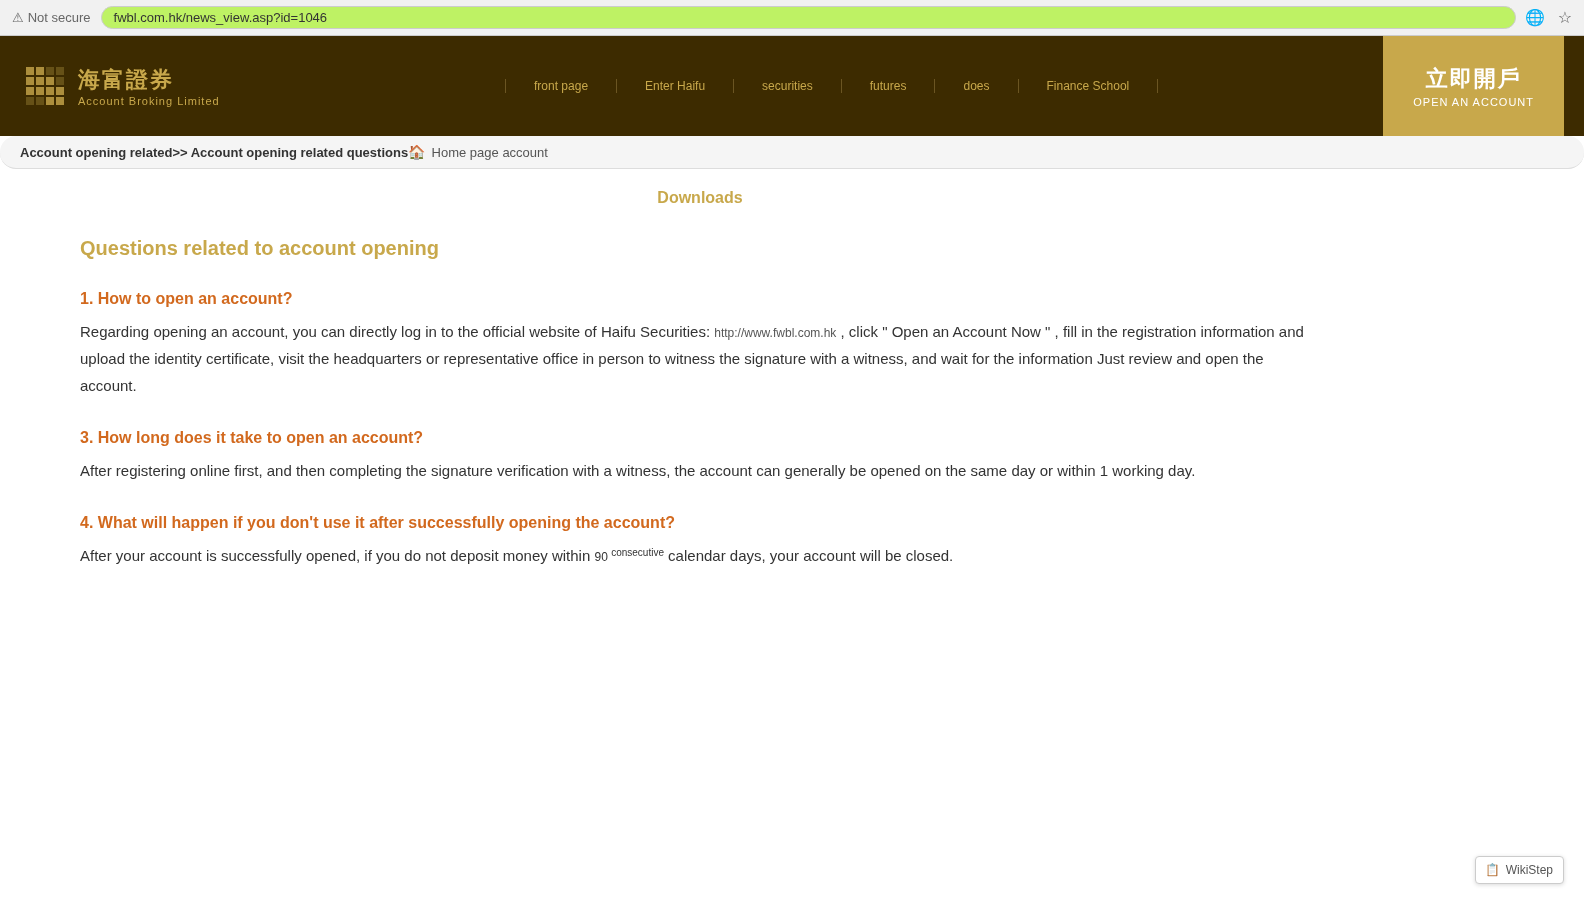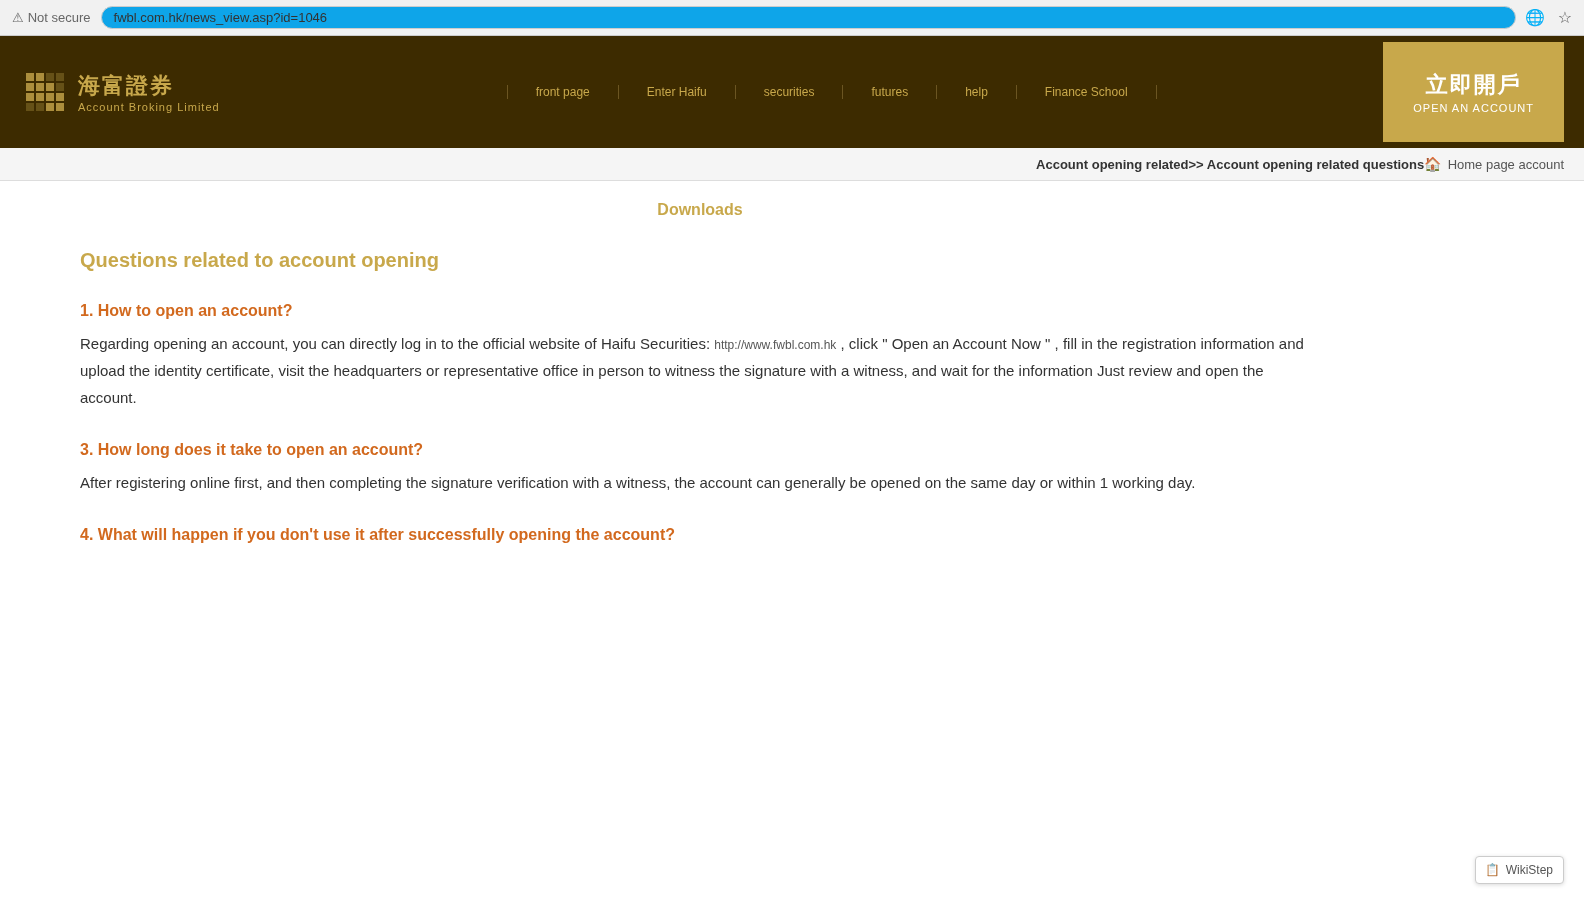--- a/index.html
+++ b/index.html
@@ -21,40 +21,40 @@
       gap: 4px;
       color: #666;
       font-size: 13px;
     }
     .not-secure-icon {
       font-size: 13px;
       color: #666;
     }
     .url-bar {
       flex: 1;
-      background: #0ea5e9;
+      background: #bef264;
       border: 1px solid #ccc;
       border-radius: 12px;
       padding: 3px 12px;
       font-size: 13px;
       color: #333;
     }
     .browser-icons {
       display: flex;
       gap: 12px;
       color: #555;
       font-size: 16px;
     }
 
     
     .nav-header {
       background: #3d2b00;
       display: flex;
       align-items: center;
-      height: 112px;
+      height: 100px;
       padding: 0 20px;
     }
     .logo-area {
       display: flex;
       align-items: center;
       gap: 8px;
       min-width: 260px;
     }
     .logo-icon {
       width: 50px;
@@ -133,23 +133,24 @@
       margin-top: 2px;
     }
 
     
     .breadcrumb-bar {
       background: #f5f5f5;
       border-bottom: 1px solid #ddd;
       padding: 8px 20px;
       display: flex;
       align-items: center;
-      justify-content: flex-end;
+      justify-content: flex-start;
       font-size: 13px;
       color: #333;
+      border-radius: 16px;
     }
     .breadcrumb-left { font-weight: bold; }
     .breadcrumb-right {
       display: flex;
       align-items: center;
       gap: 6px;
       color: #555;
     }
     .home-icon { font-size: 14px; }
 
@@ -243,21 +244,21 @@
       <span class="logo-chinese">海富證券</span>
       <span class="logo-english">Account Broking Limited</span>
     </div>
   </div>
 
   <nav class="nav-links">
     <a class="nav-link">front page</a>
     <a class="nav-link">Enter Haifu</a>
     <a class="nav-link">securities</a>
     <a class="nav-link">futures</a>
-    <a class="nav-link">help</a>
+    <a class="nav-link">does</a>
     <a class="nav-link">Finance School</a>
   </nav>
 
   <div class="open-account-btn">
     <span class="open-account-chinese">立即開戶</span>
     <span class="open-account-english">OPEN AN ACCOUNT</span>
   </div>
 </div>
 
 <div class="breadcrumb-bar">
@@ -280,19 +281,22 @@
   </div>
 
 
   <div class="faq-item">
     <div class="question">3. How long does it take to open an account?</div>
     <div class="answer">After registering online first, and then completing the signature verification with a witness, the account can generally be opened on the same day or within 1 working day.</div>
   </div>
 
   <div class="faq-item">
     <div class="question">4. What will happen if you don't use it after successfully opening the account?</div>
+    <div class="answer">
+      After your account is successfully opened, if you do not deposit money within <span style="font-size:12px; color:#333;">90 <sup style="font-size:10px;">consecutive</sup></span> calendar days, your account will be closed.
+    </div>
   </div>
 </div>
 
 <div class="wikistep-badge">
   <span>📋</span>
   <span>WikiStep</span>
 </div>
 
 </body></html>

